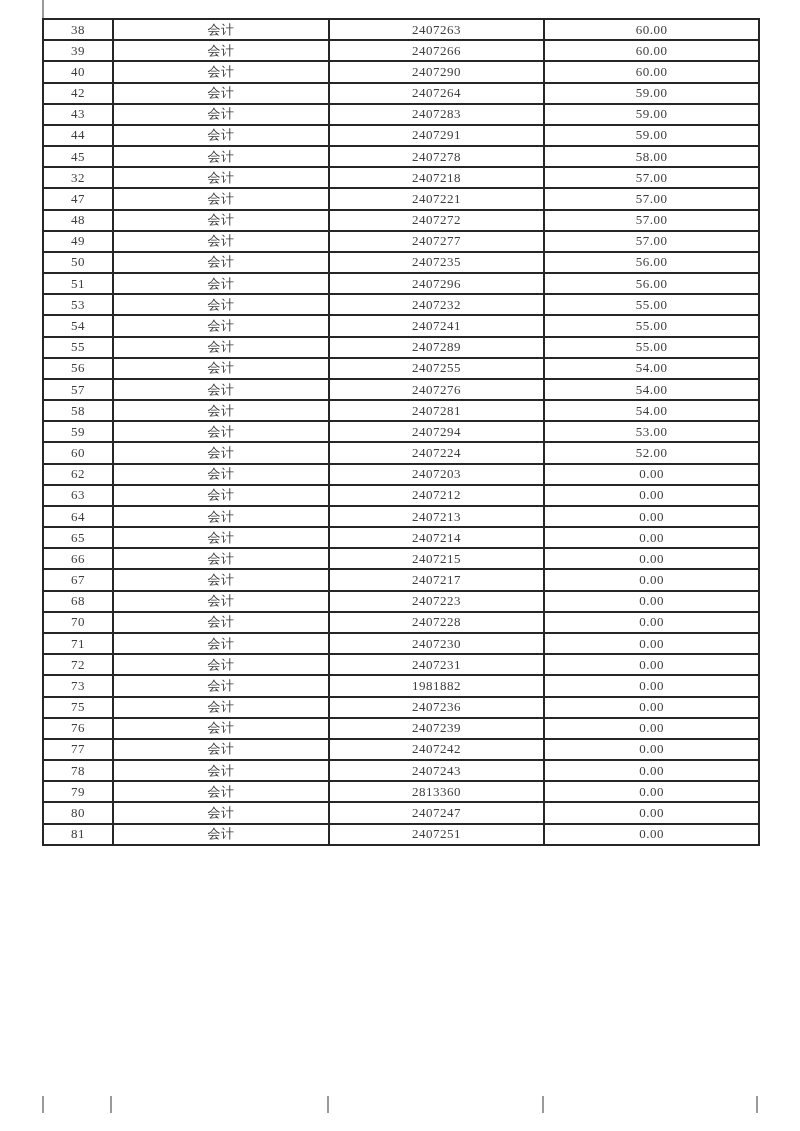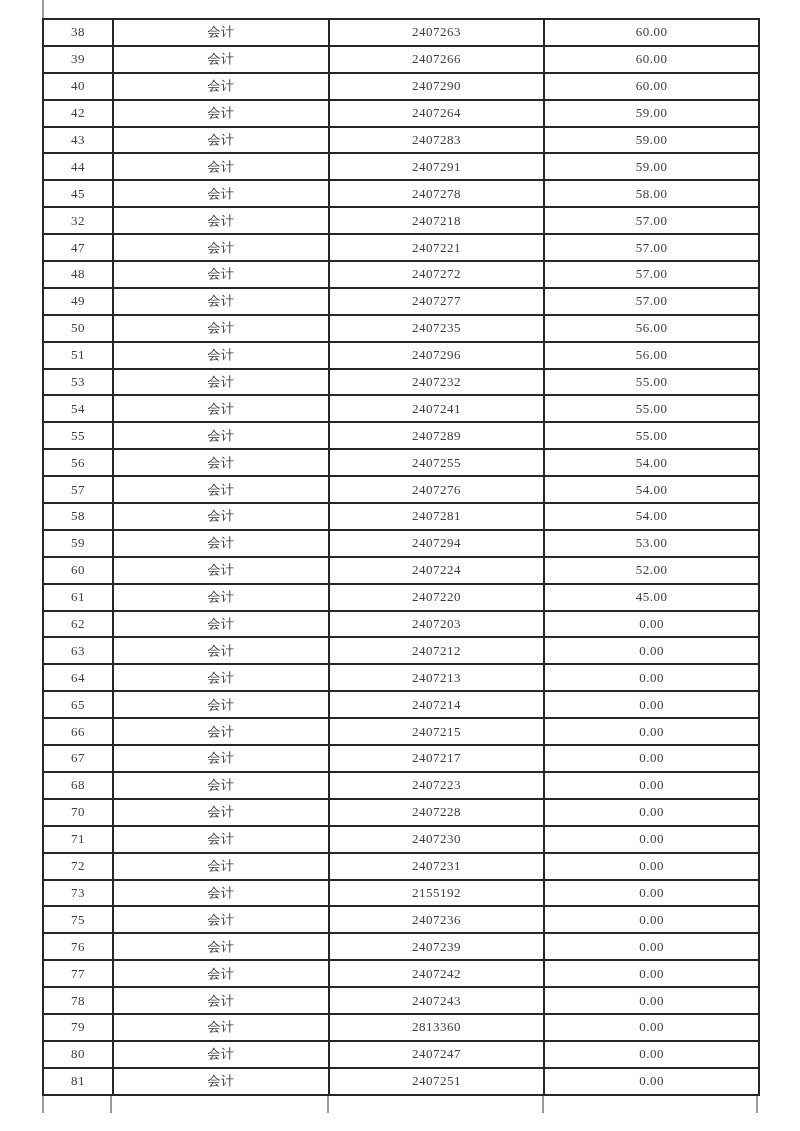--- a/index.html
+++ b/index.html
@@ -13,21 +13,21 @@
     position: relative;
     font-family: "Liberation Serif", "DejaVu Serif", serif;
     color: #3d3d3d;
     overflow: hidden;
   }
   .doc-table {
     position: absolute;
     left: 42px;
     top: 18px;
     width: 716px;
-    height: 1078px;
+    height: 828px;
     border-collapse: collapse;
     table-layout: fixed;
   }
   .doc-table td {
     border: 2px solid #262626;
     text-align: center;
     vertical-align: middle;
     font-size: 13px;
     letter-spacing: 0.5px;
     padding: 0;
@@ -191,26 +191,20 @@
         <td>2407294</td>
         <td>53.00</td>
       </tr>
       <tr>
         <td>60</td>
         <td>会计</td>
         <td>2407224</td>
         <td>52.00</td>
       </tr>
       <tr>
-        <td>61</td>
-        <td>会计</td>
-        <td>2407220</td>
-        <td>45.00</td>
-      </tr>
-      <tr>
         <td>62</td>
         <td>会计</td>
         <td>2407203</td>
         <td>0.00</td>
       </tr>
       <tr>
         <td>63</td>
         <td>会计</td>
         <td>2407212</td>
         <td>0.00</td>
@@ -259,21 +253,21 @@
       </tr>
       <tr>
         <td>72</td>
         <td>会计</td>
         <td>2407231</td>
         <td>0.00</td>
       </tr>
       <tr>
         <td>73</td>
         <td>会计</td>
-        <td>2155192</td>
+        <td>1981882</td>
         <td>0.00</td>
       </tr>
       <tr>
         <td>75</td>
         <td>会计</td>
         <td>2407236</td>
         <td>0.00</td>
       </tr>
       <tr>
         <td>76</td>

